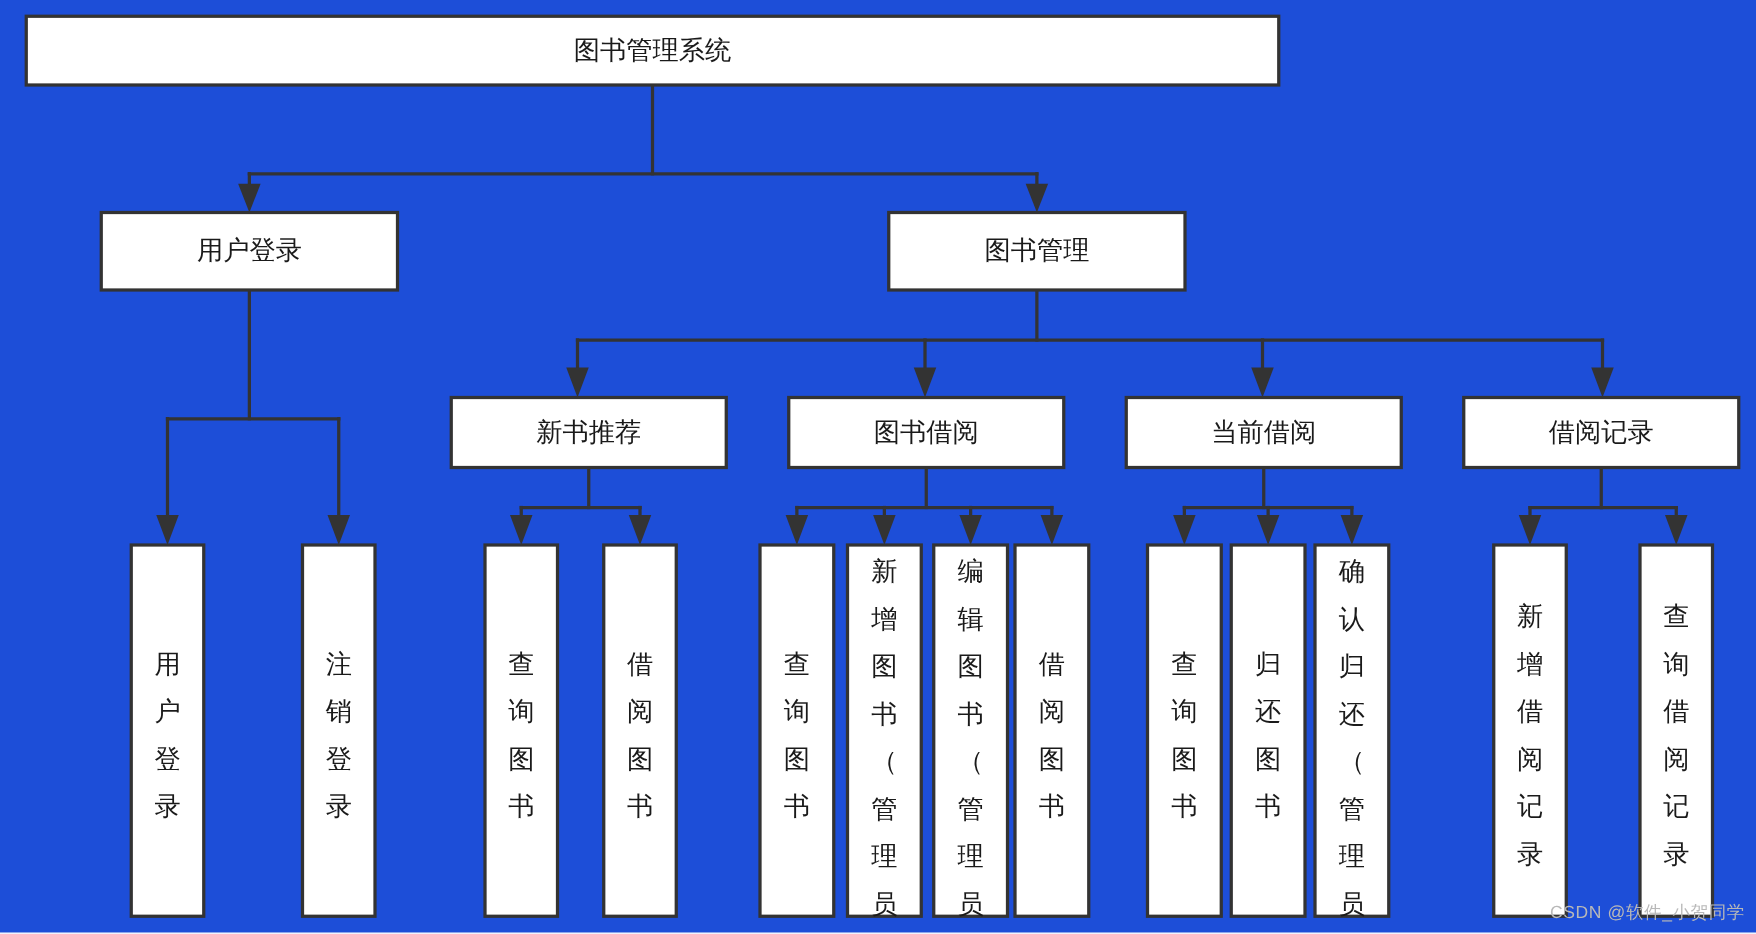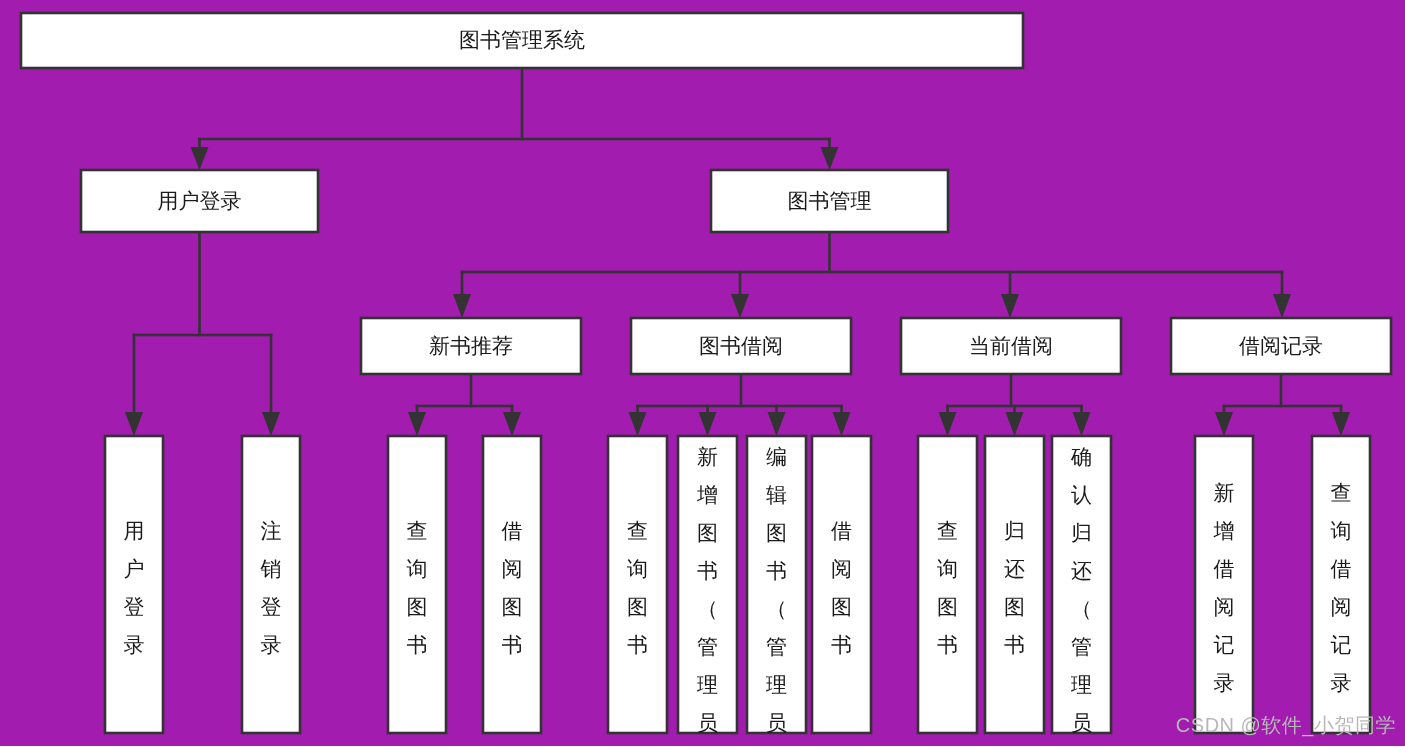--- a/index.html
+++ b/index.html
@@ -11,21 +11,21 @@
   body {
     width: 1405px;
     height: 747px;
     font-family: "Liberation Sans", "DejaVu Sans", sans-serif;
     overflow: hidden;
   }
   #diagram-root {
     position: relative;
     width: 1405px;
     height: 746px;
-    background: #a21caf;
+    background: #1d4ed8;
   }
   svg#flowchart {
     display: block;
     width: 1405px;
     height: 747px;
   }
   .node-box {
     fill: #ffffff;
     stroke: #333333;
     stroke-width: 2.6;
@@ -51,21 +51,21 @@
     font-family: "Liberation Sans", "DejaVu Sans", sans-serif;
     font-size: 21px;
     fill: #1a1a1a;
     text-anchor: middle;
   }
   .watermark {
     position: absolute;
     right: 9px;
     bottom: 7px;
     font-family: "Liberation Sans", "DejaVu Sans", sans-serif;
-    font-size: 20px;
+    font-size: 14px;
     color: #b8b8b8;
     letter-spacing: 0.5px;
     white-space: nowrap;
     pointer-events: none;
     user-select: none;
   }
 </style>
 </head>
 <body>
 

